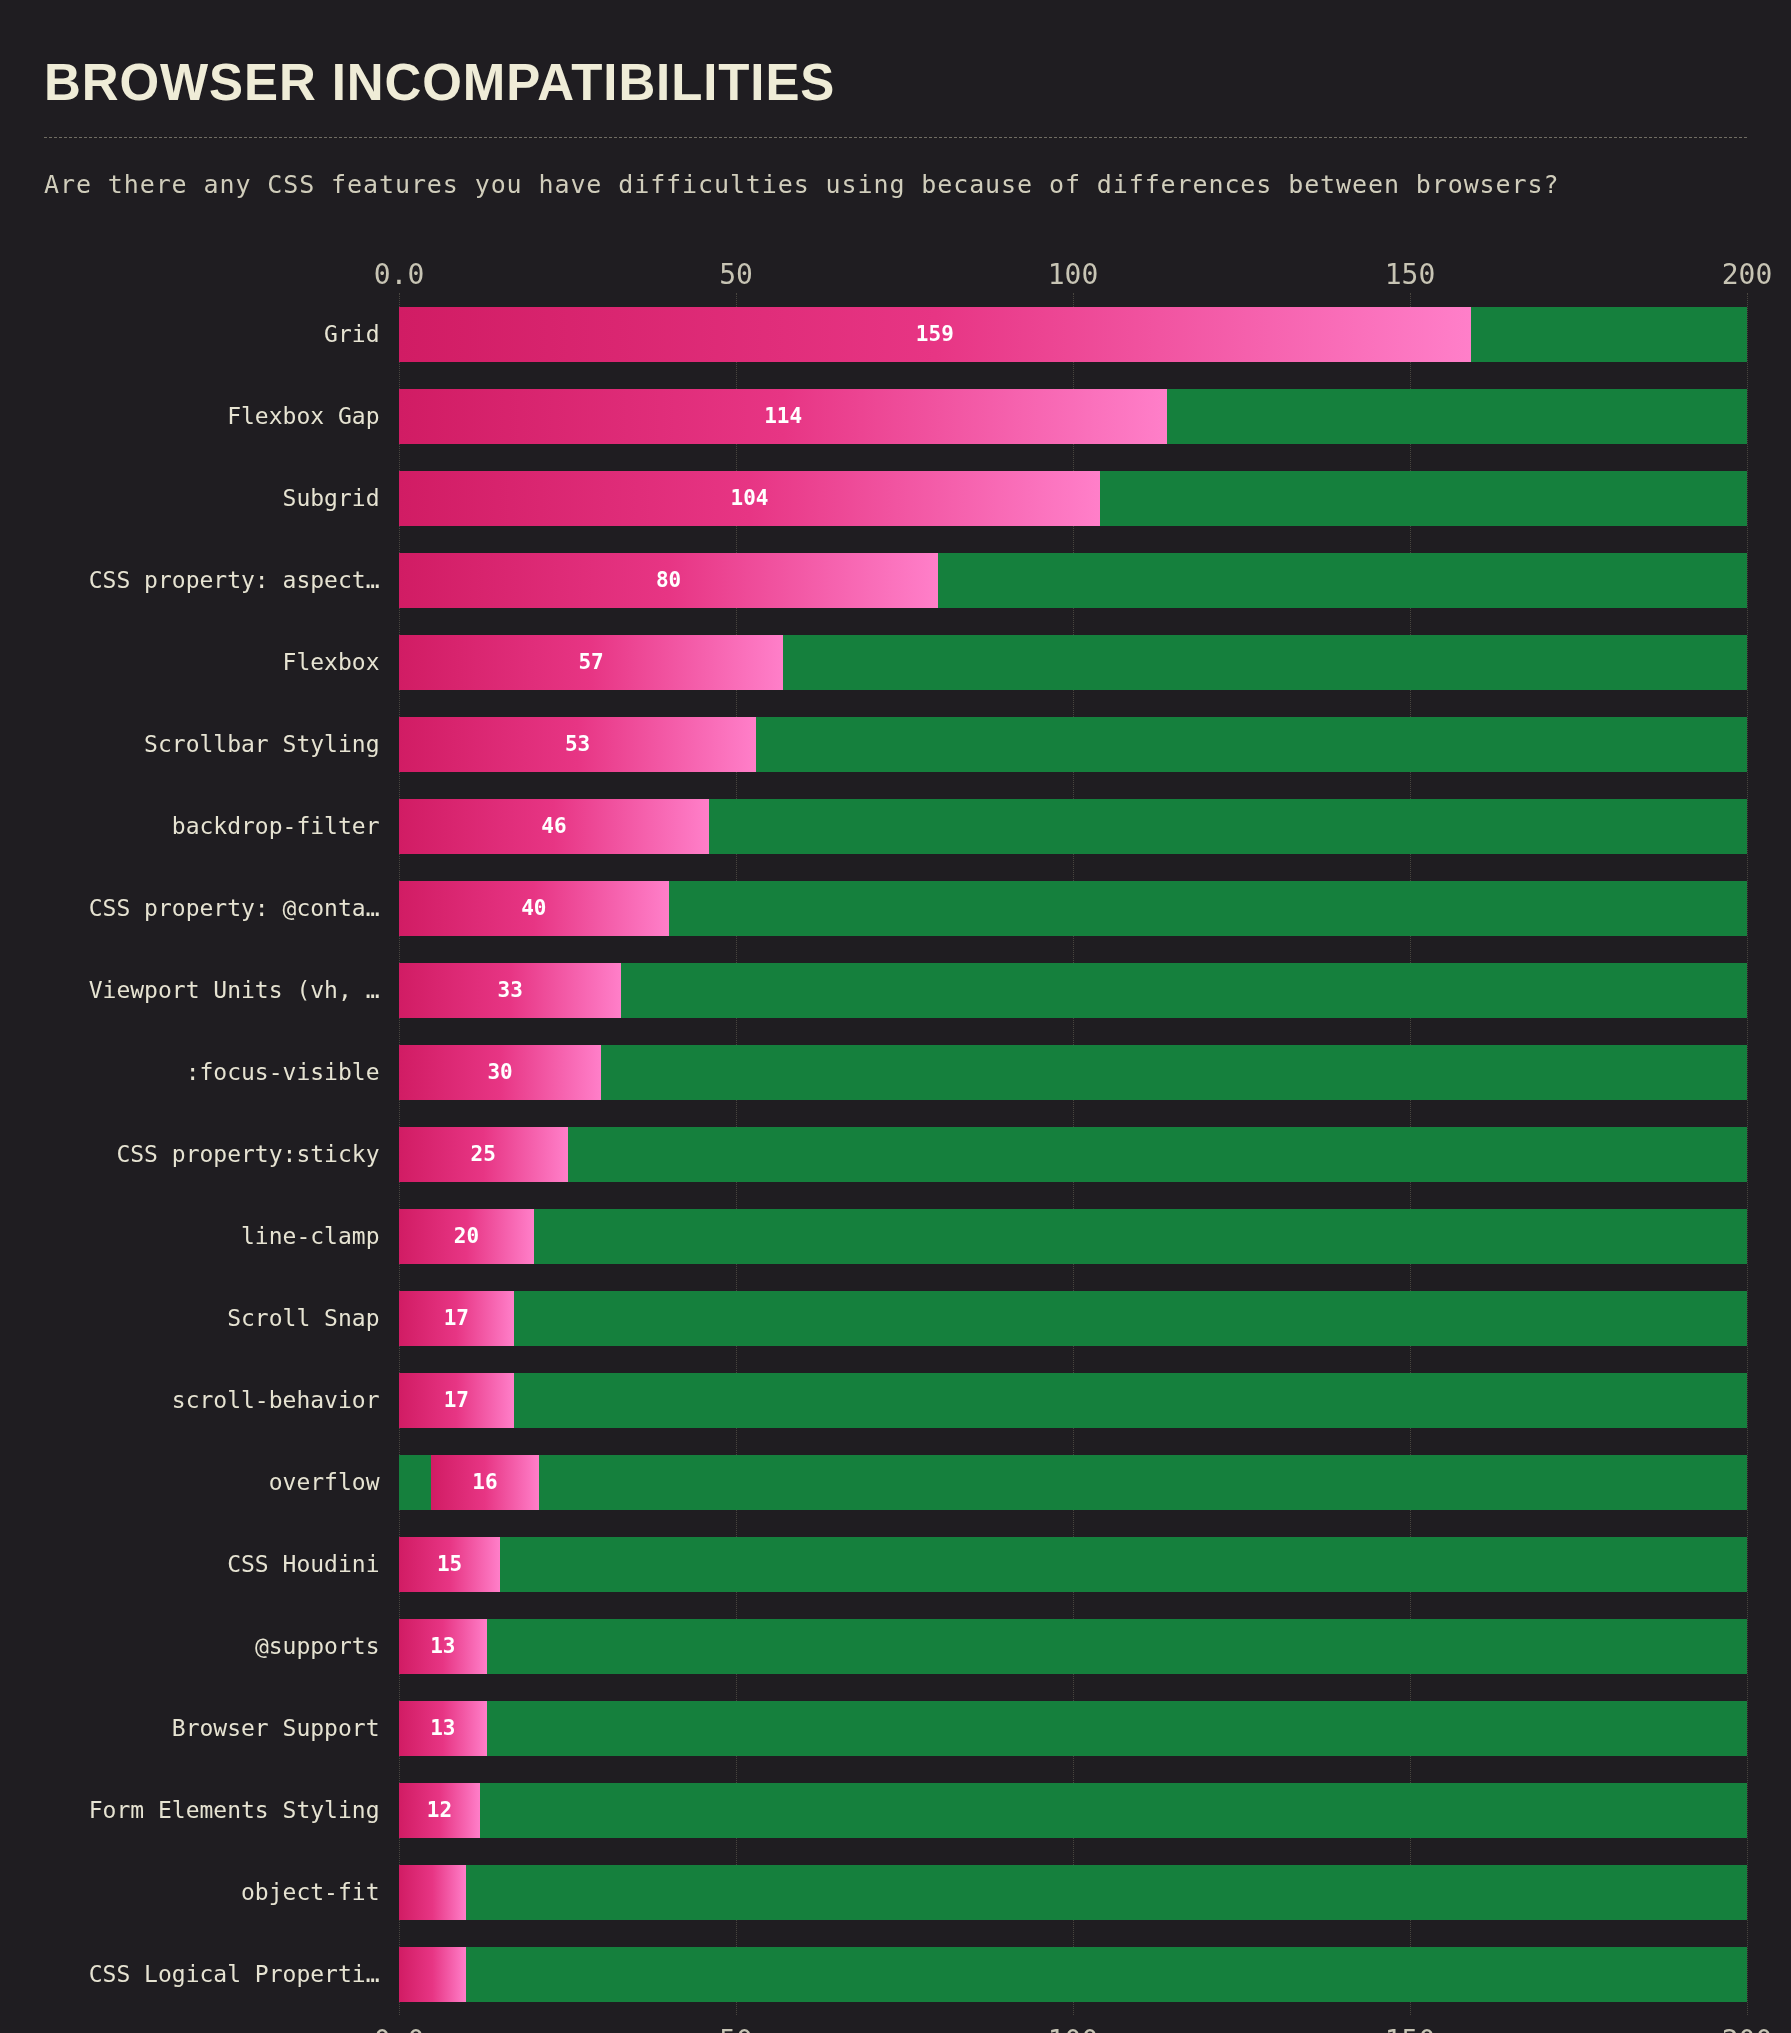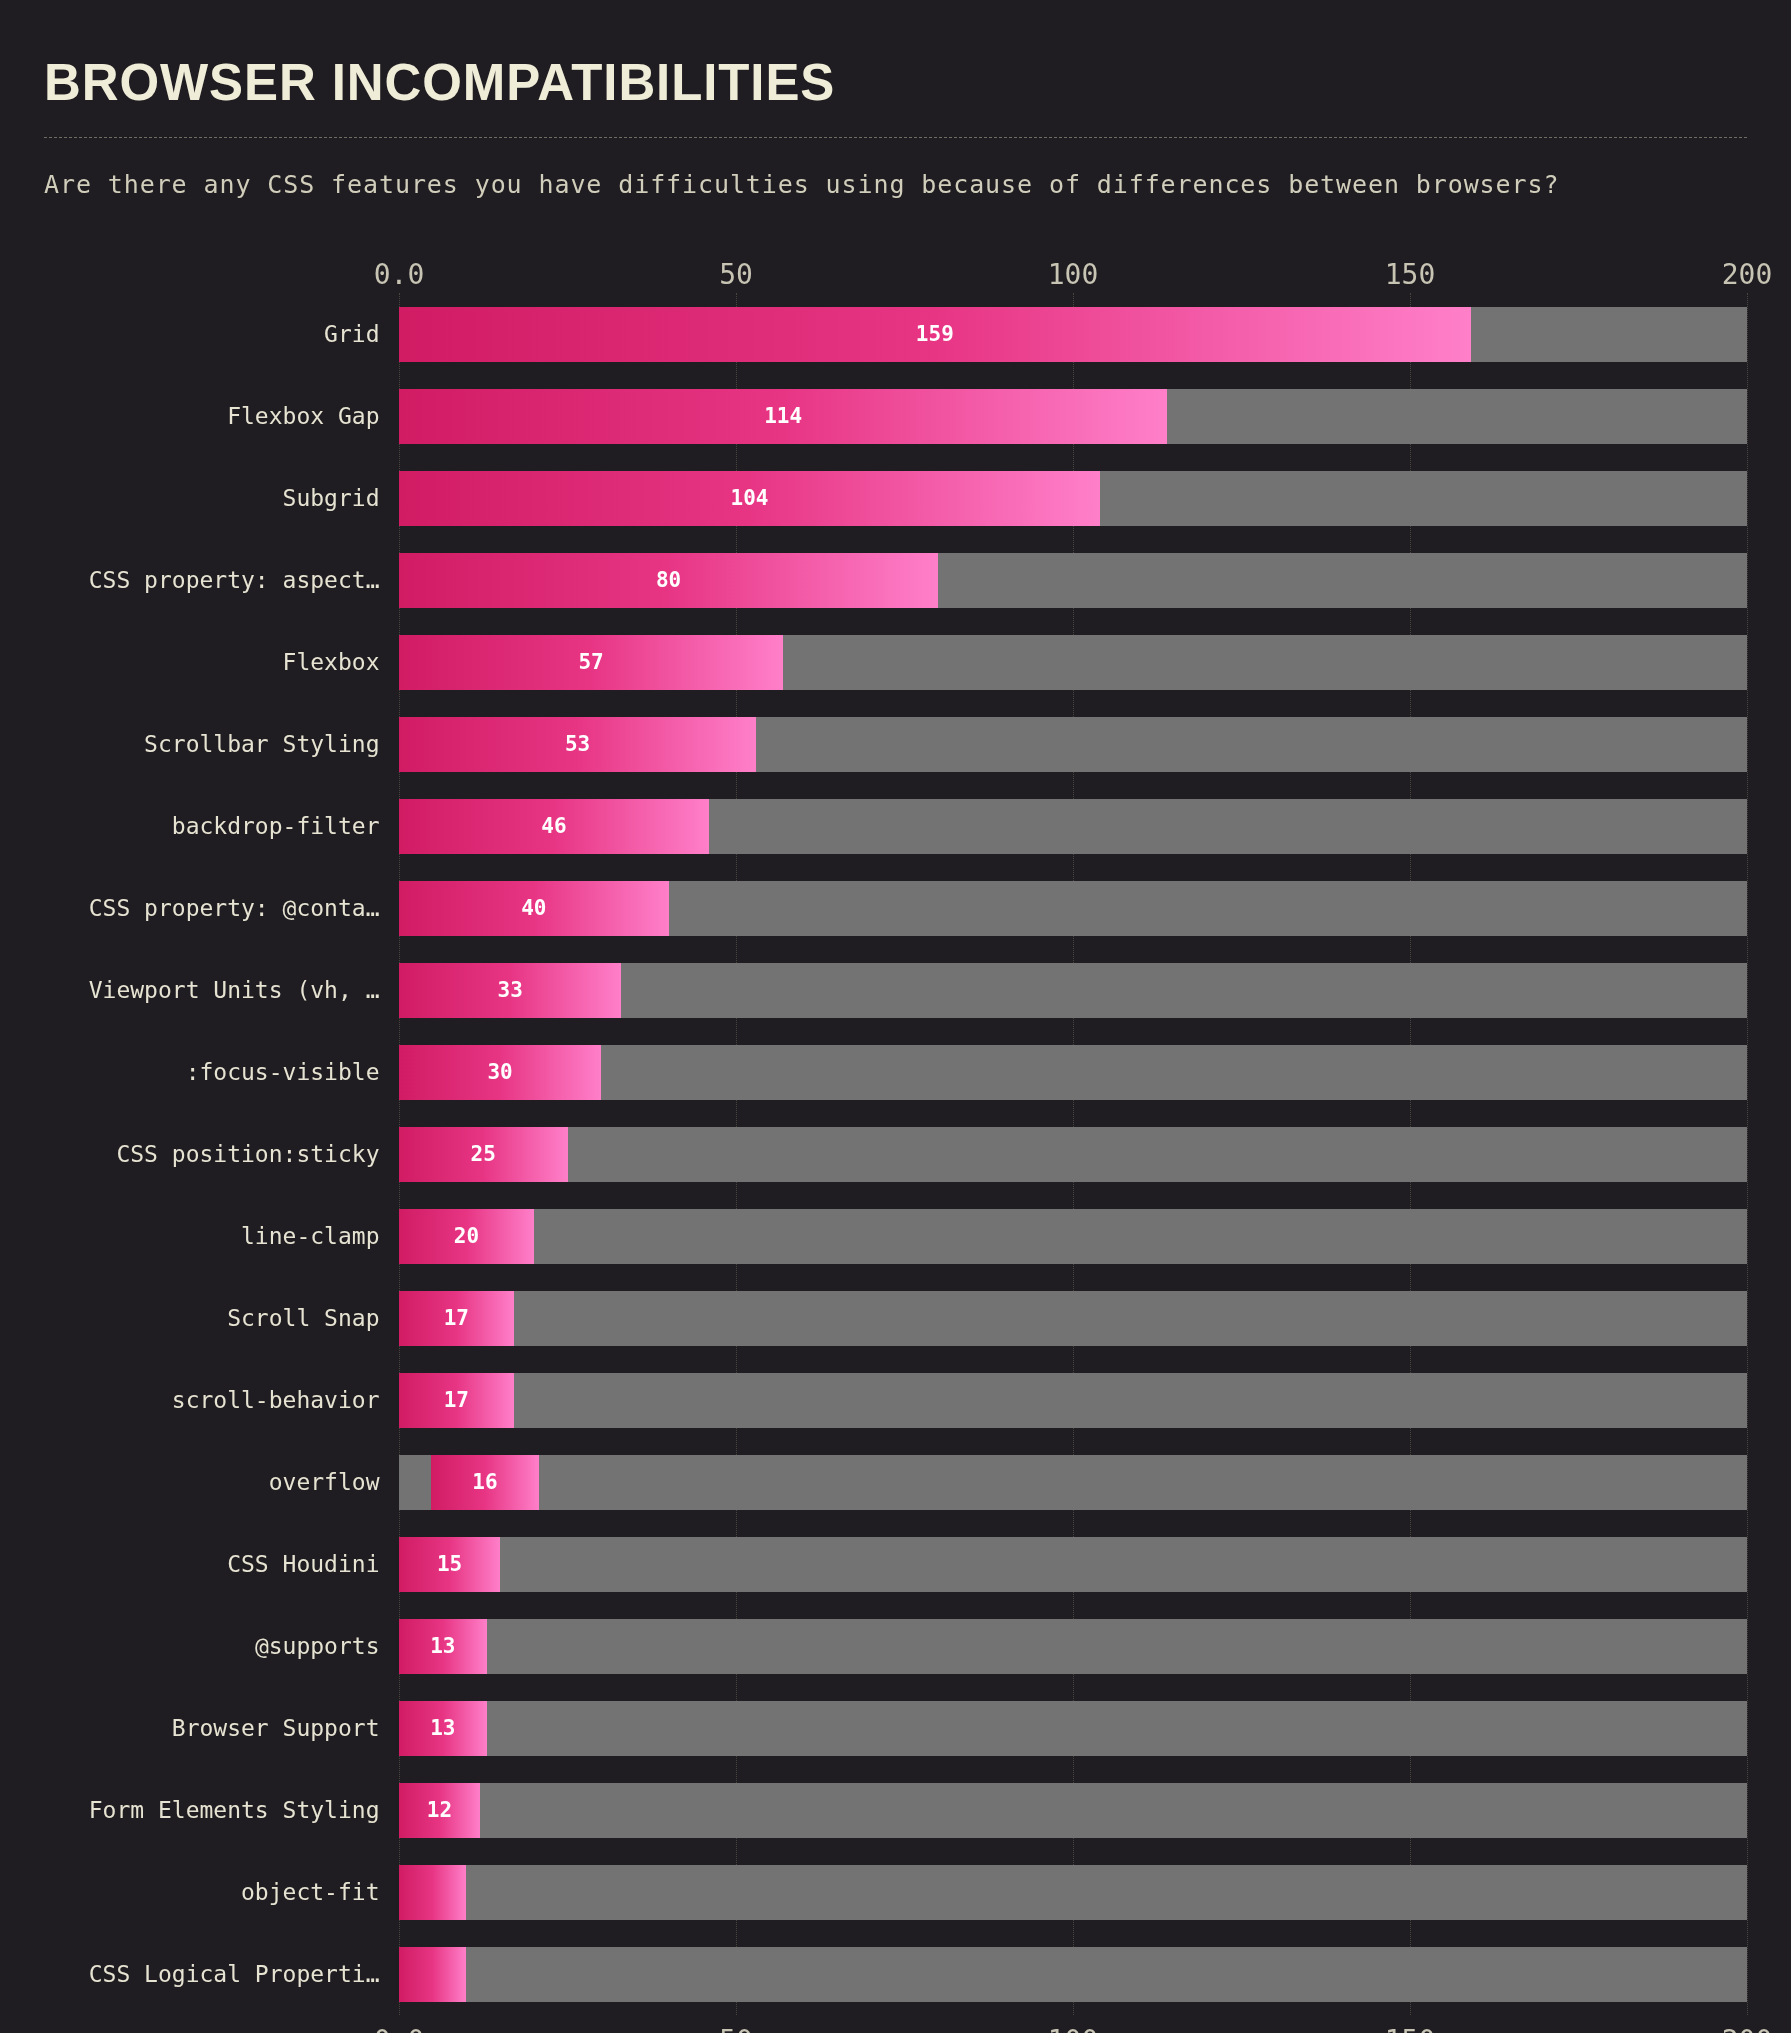--- a/index.html
+++ b/index.html
@@ -87,21 +87,21 @@
     text-align: right;
     padding-right: 19.5px;
     font-size: 23px;
     color: #e6e3d2;
     white-space: nowrap;
     overflow: hidden;
   }
   .row-track {
     flex: 1;
     height: 55px;
-    background: #737373;
+    background: #15803d;
     position: relative;
   }
   .row-bar {
     position: absolute;
     left: 0;
     top: 0;
     bottom: 0;
     background: linear-gradient(90deg, #d11c64 0%, #e73584 50%, #ff7fc9 100%);
     display: flex;
     align-items: center;
@@ -217,21 +217,21 @@
         </div>
         <div class="row">
           <div class="row-label">:focus-visible</div>
           <div class="row-track">
             <div class="row-bar" style="width: 15%;">
               <span class="bar-value">30</span>
             </div>
           </div>
         </div>
         <div class="row">
-          <div class="row-label">CSS position:sticky</div>
+          <div class="row-label">CSS property:sticky</div>
           <div class="row-track">
             <div class="row-bar" style="width: 12.5%;">
               <span class="bar-value">25</span>
             </div>
           </div>
         </div>
         <div class="row">
           <div class="row-label">line-clamp</div>
           <div class="row-track">
             <div class="row-bar" style="width: 10%;">

